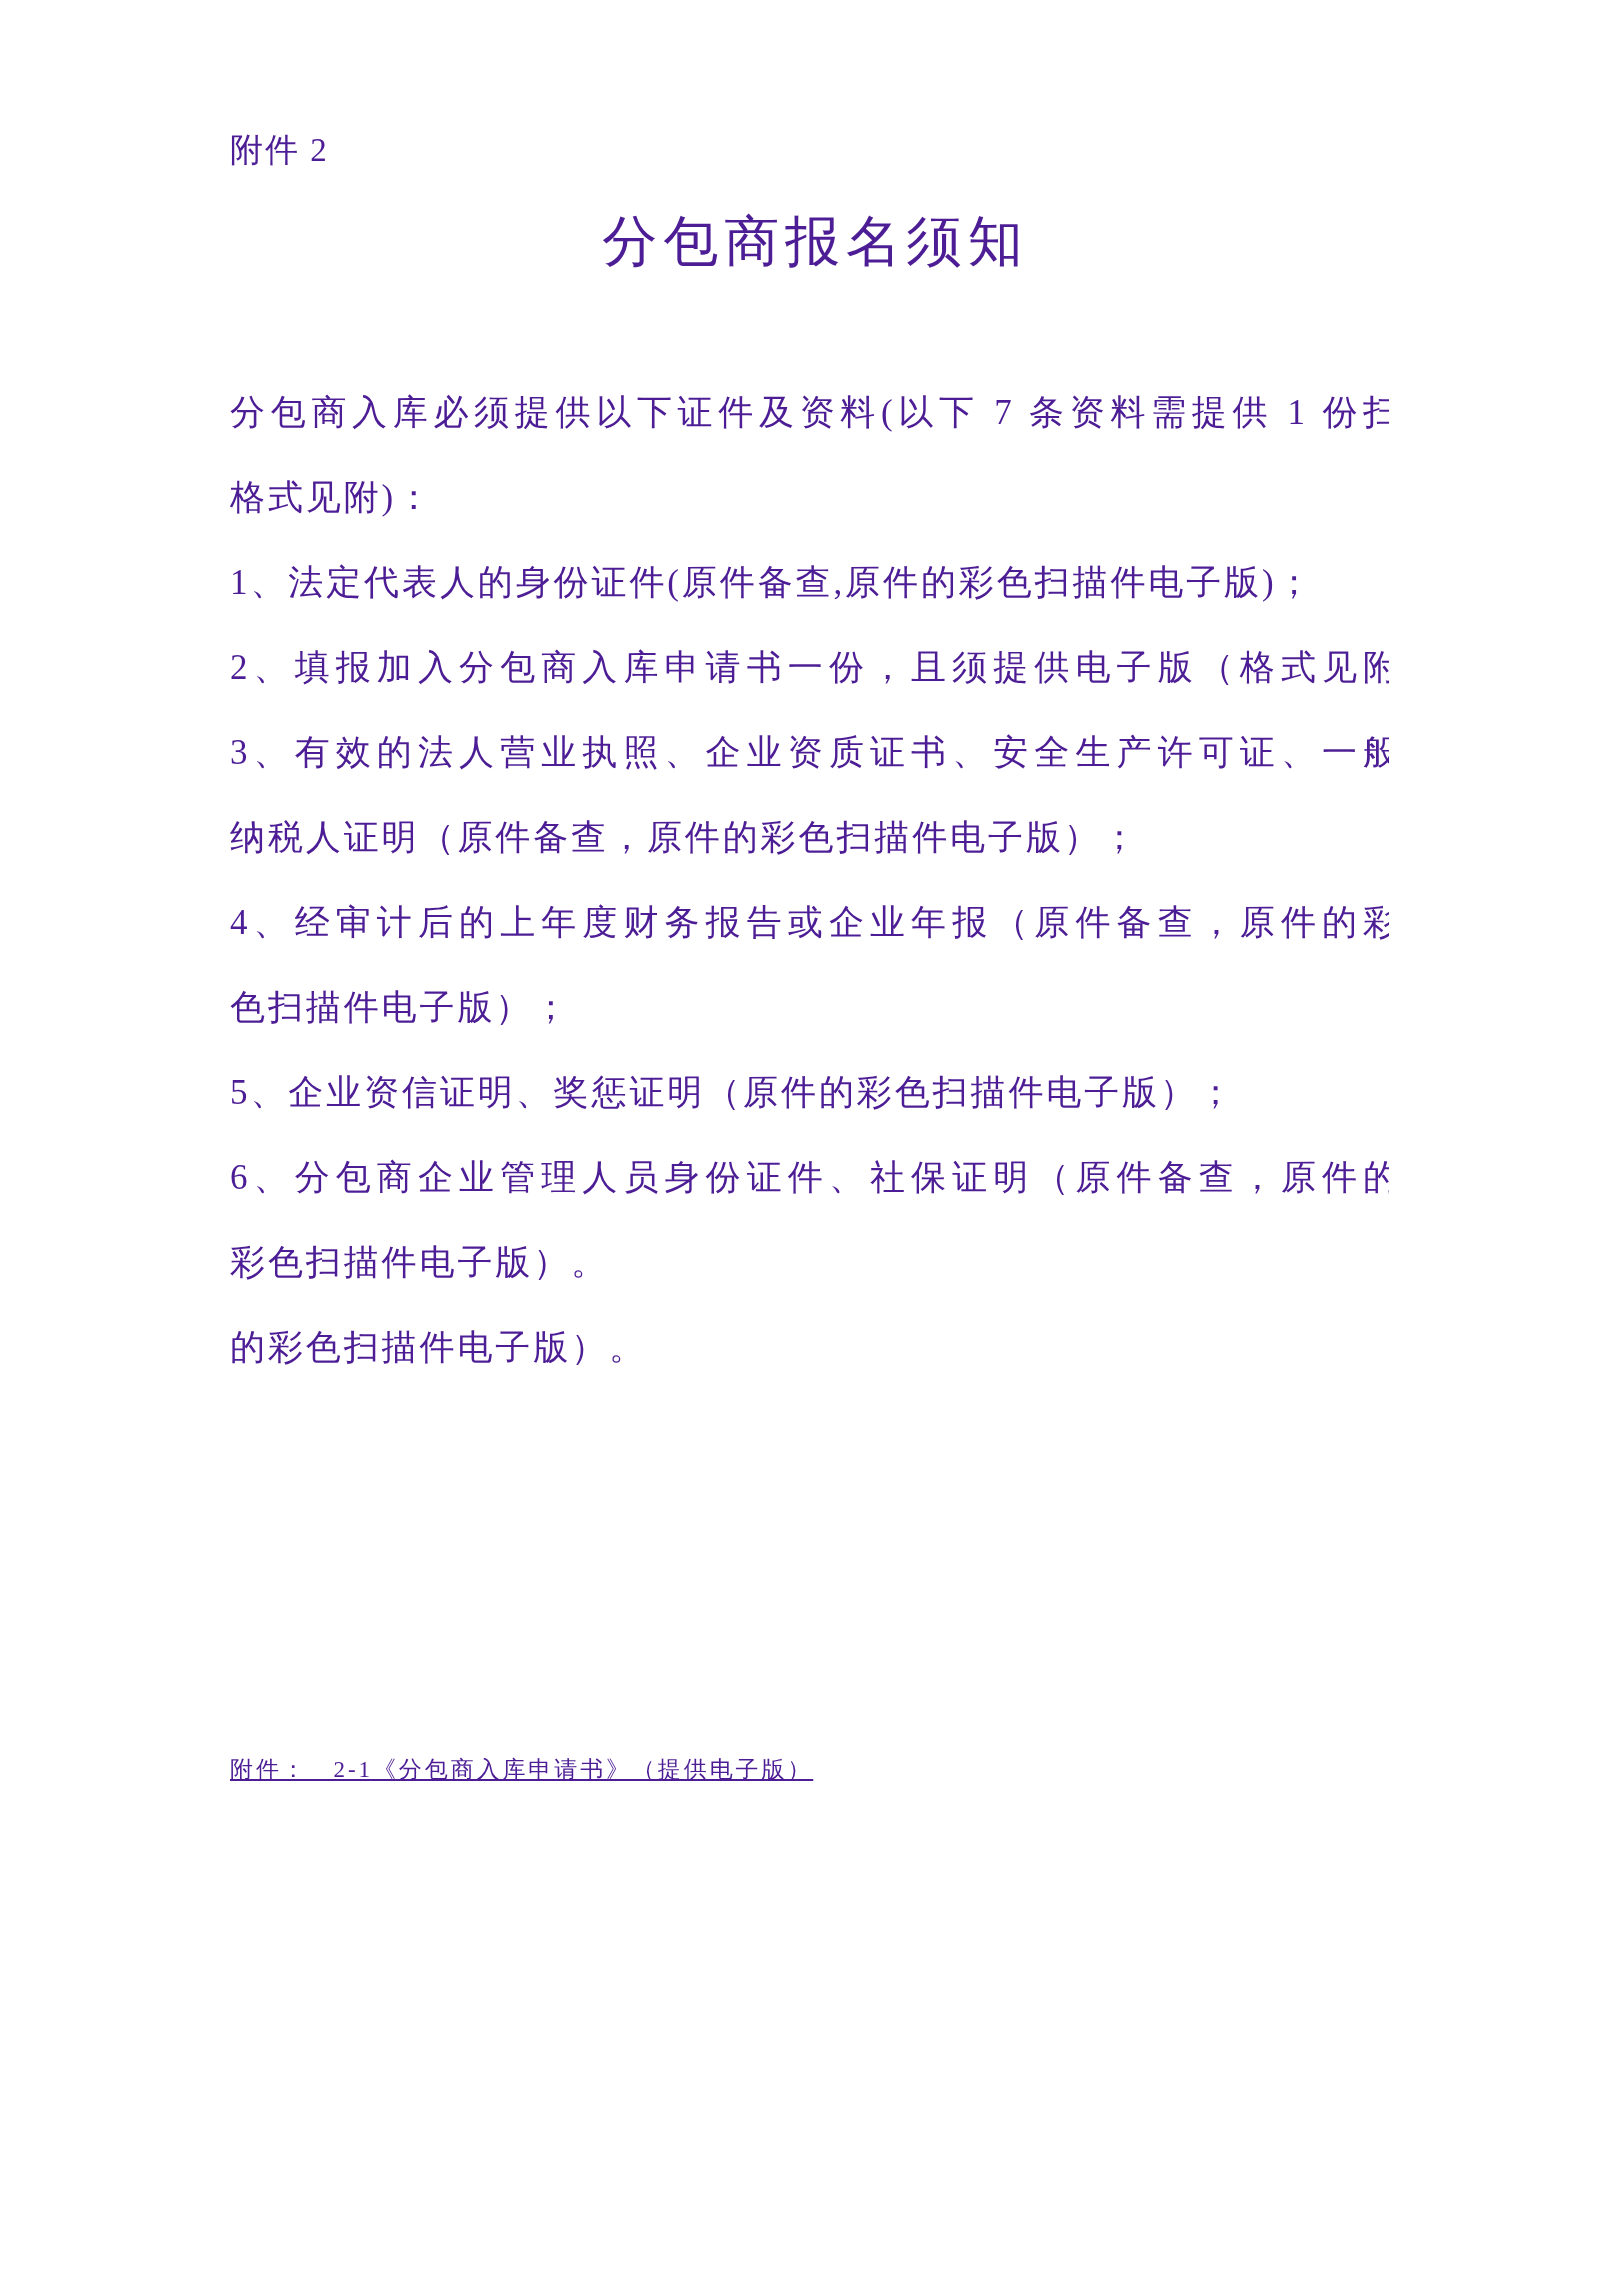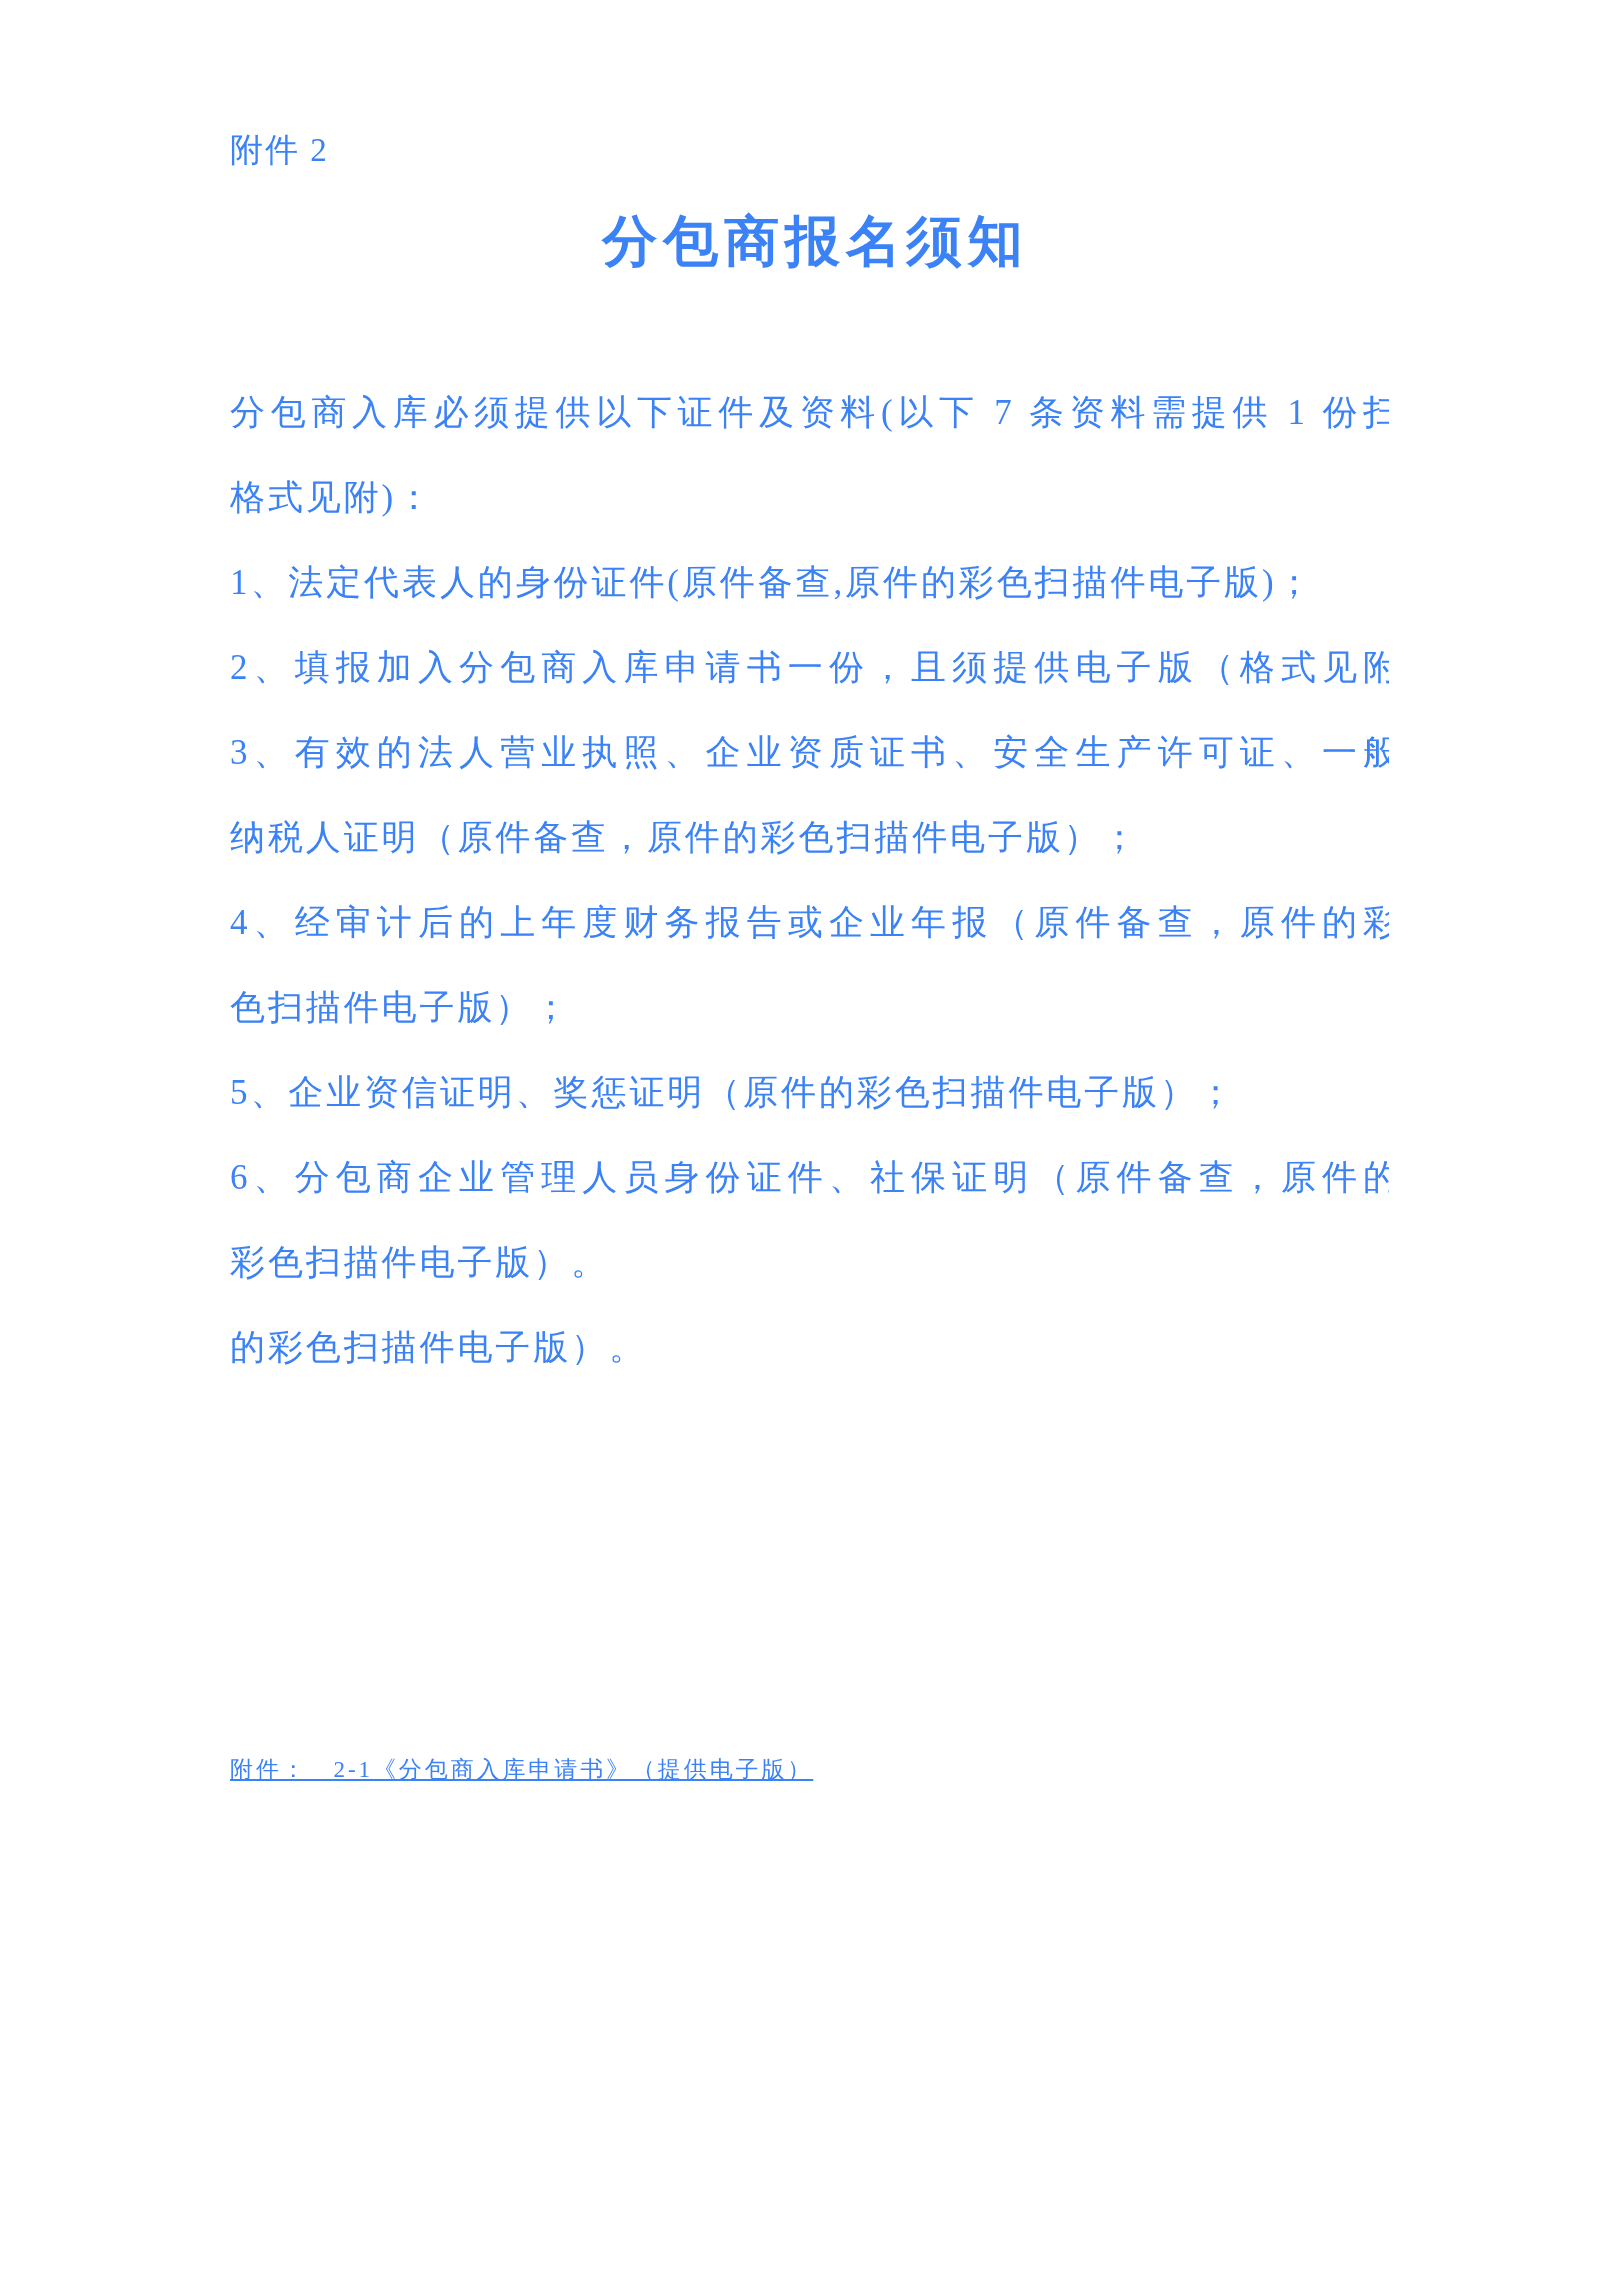--- a/index.html
+++ b/index.html
@@ -5,41 +5,41 @@
   html, body {
     margin: 0;
     padding: 0;
     background: #ffffff;
   }
   .page {
     position: relative;
     width: 1389px;
     height: 2293px;
     background: #ffffff;
-    color: #3b82f6;
+    color: #4c1d95;
     font-family: "Liberation Serif", "DejaVu Serif", serif;
     overflow: hidden;
   }
   .attachment-label {
     position: absolute;
     left: 230px;
     top: 127px;
     font-size: 33px;
     line-height: 47px;
     letter-spacing: 2px;
   }
   .doc-title {
     position: absolute;
     left: 230px;
     top: 204px;
     width: 1171px;
     text-align: center;
     font-size: 55px;
     line-height: 74px;
-    font-weight: 700;
+    font-weight: 400;
     letter-spacing: 5.9px;
     font-family: "Liberation Sans", "DejaVu Sans", sans-serif;
   }
   .body-text {
     position: absolute;
     left: 230px;
     top: 370px;
     width: 1171px;
     font-size: 35px;
     line-height: 85px;

